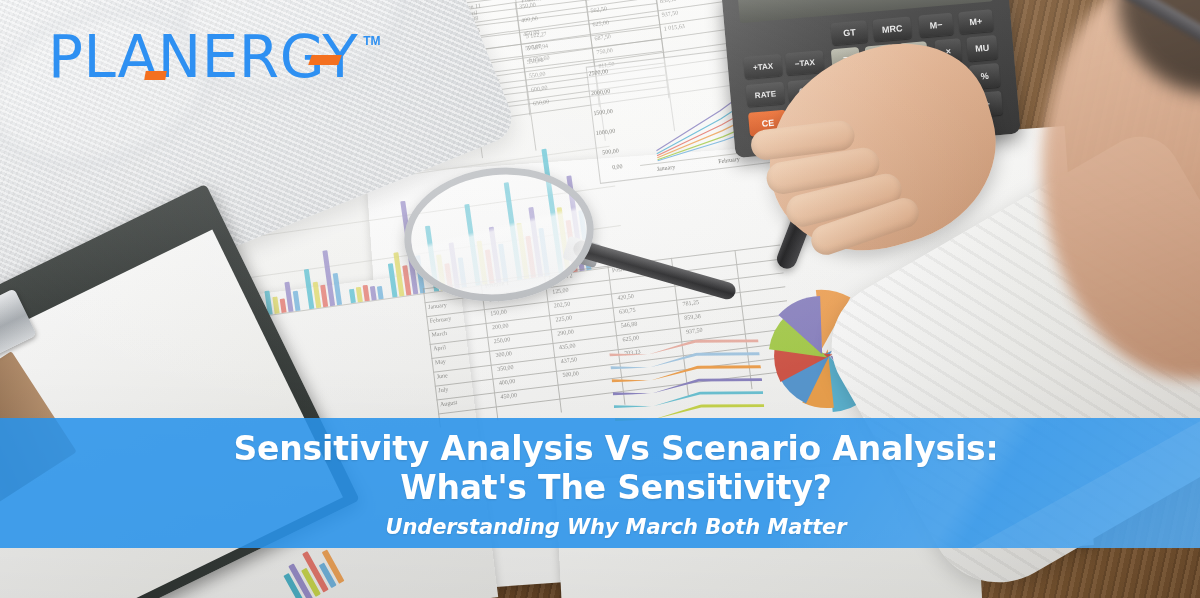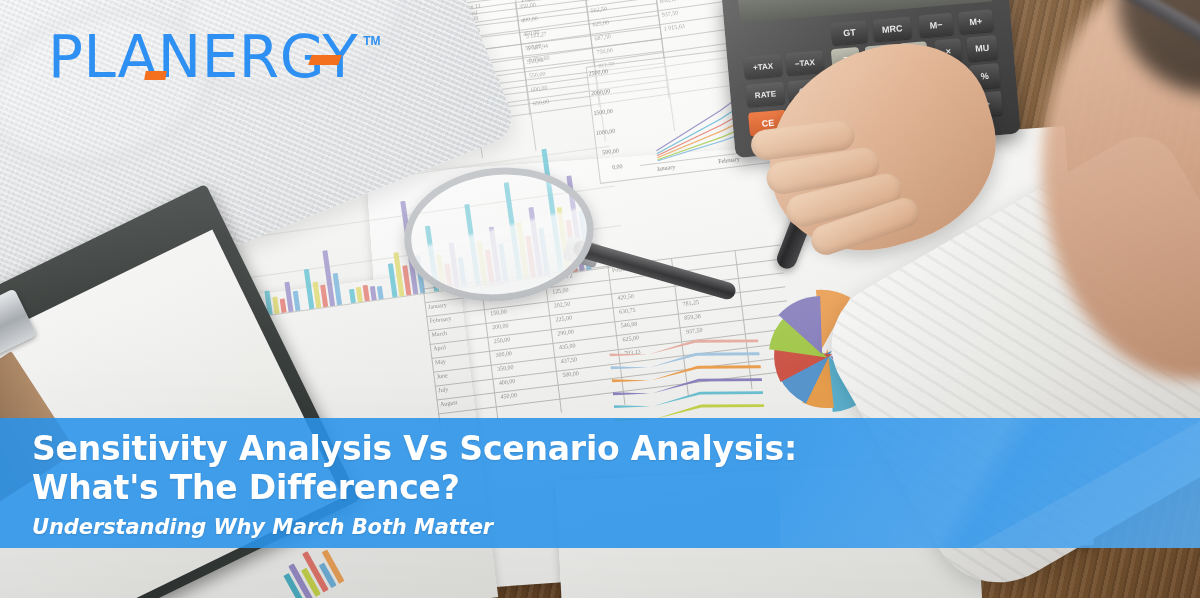--- a/index.html
+++ b/index.html
@@ -278,21 +278,21 @@
     position:absolute;right:0;top:0;width:420px;height:100%;
     background:linear-gradient(122deg, rgba(255,255,255,.00) 0%,
                rgba(255,255,255,.10) 46%, rgba(255,255,255,.03) 52%,
                rgba(255,255,255,.12) 100%);
   }
   .banner-wedge{
     position:absolute;right:-60px;top:-30px;width:420px;height:200px;
     background:rgba(255,255,255,.075);
     transform:rotate(-29deg);transform-origin:top right;
   }
-  .banner-inner{position:relative;z-index:2;padding:12px 0 0 32px;}
+  .banner-inner{position:relative;z-index:2;padding:12px 0 0 32px;text-align:center;}
   .title{
     color:#ffffff;
     font-size:33px;
     font-weight:bold;
     line-height:1.18;
     margin:0;
     letter-spacing:-.2px;
     text-shadow:0 1px 2px rgba(0,0,0,.12);
     font-family:"DejaVu Sans", sans-serif;
   }
@@ -665,19 +665,19 @@
     <div class="logo-acc acc-g"></div>
     <div class="logo-tm">TM</div>
   </div>
 
   <div class="banner">
     <div class="banner-wedge"></div>
     <div class="banner-sheen"></div>
     <div class="banner-inner">
       <div class="title">
         <span>Sensitivity Analysis Vs Scenario Analysis:</span><br>
-        <span>What's The Difference?</span>
+        <span>What's The Sensitivity?</span>
       </div>
       <div class="subtitle">Understanding Why March Both Matter</div>
     </div>
   </div>
 
 </div>
 
 </body></html>

